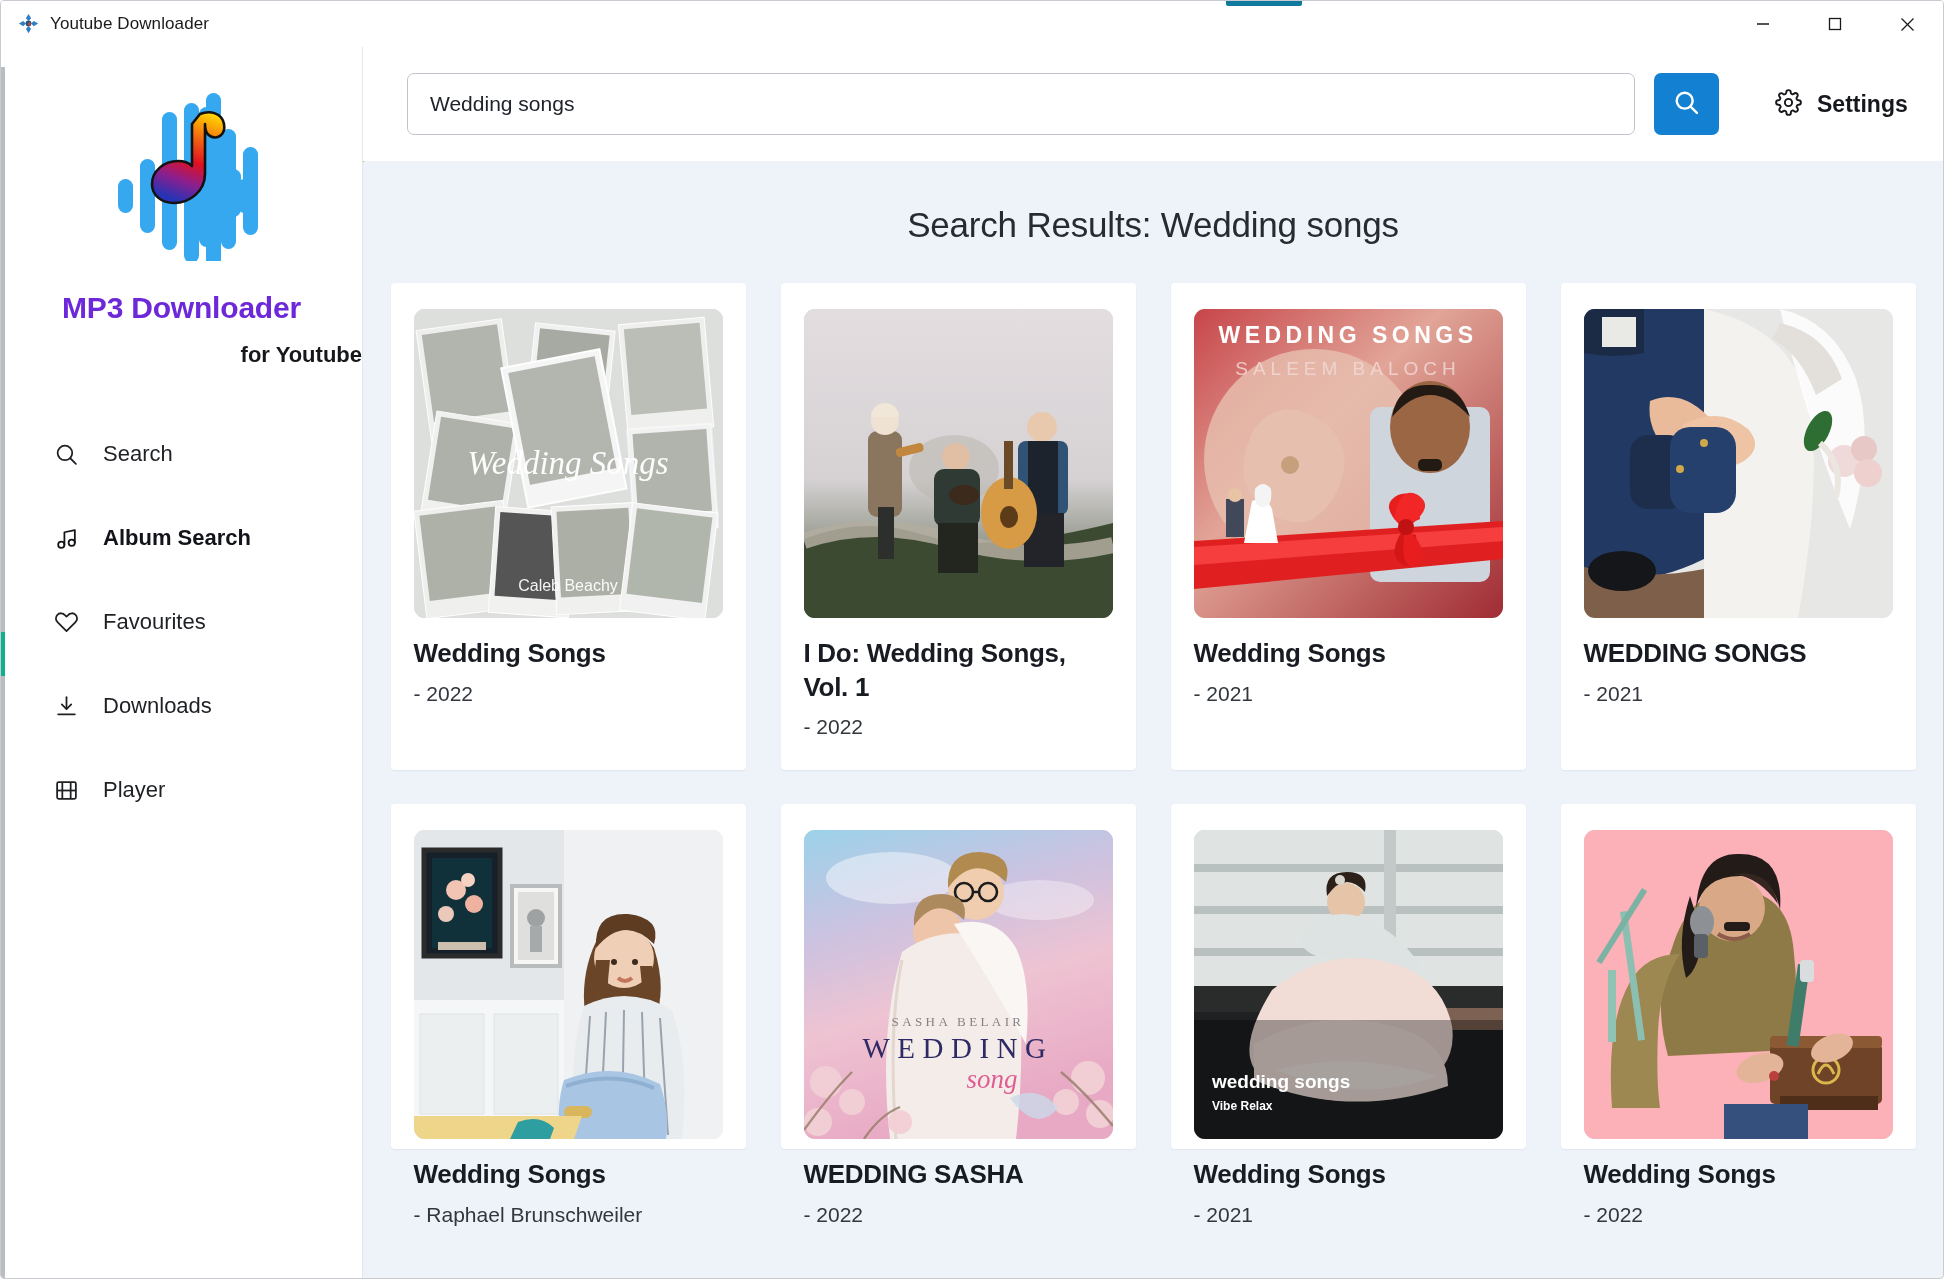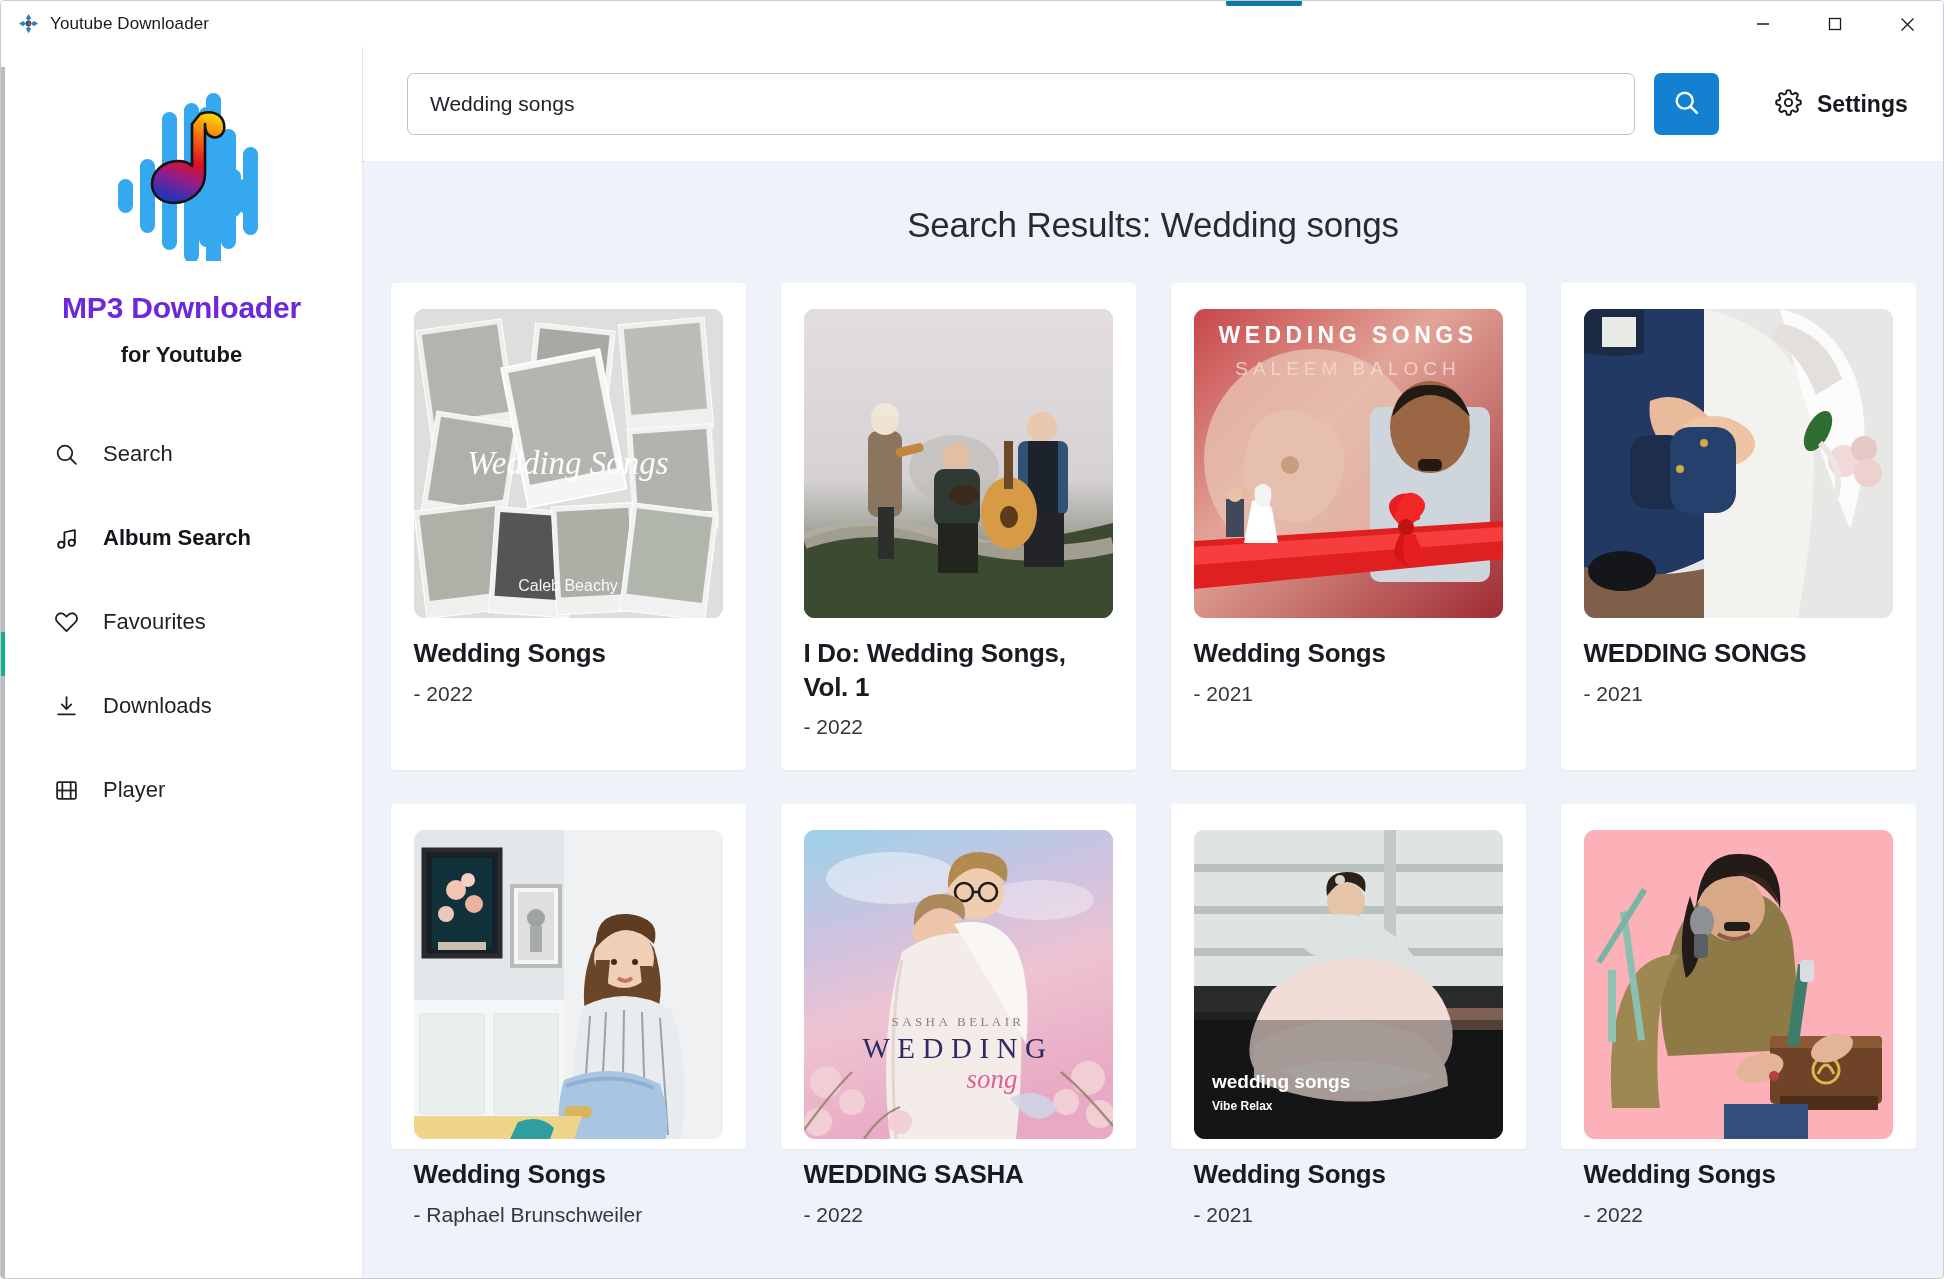--- a/index.html
+++ b/index.html
@@ -95,21 +95,21 @@
   }
   .brand-title {
     text-align: center;
     font-size: 30px;
     font-weight: bold;
     color: #6d28d9;
     margin-top: 26px;
     letter-spacing: -.2px;
   }
   .brand-sub {
-    text-align: center;
+    text-align: right;
     font-size: 22px;
     font-weight: bold;
     color: #17181c;
     margin-top: 17px;
   }
   .nav { margin-top: 44px; }
   .nav-item {
     display: flex;
     align-items: center;
     gap: 24px;

